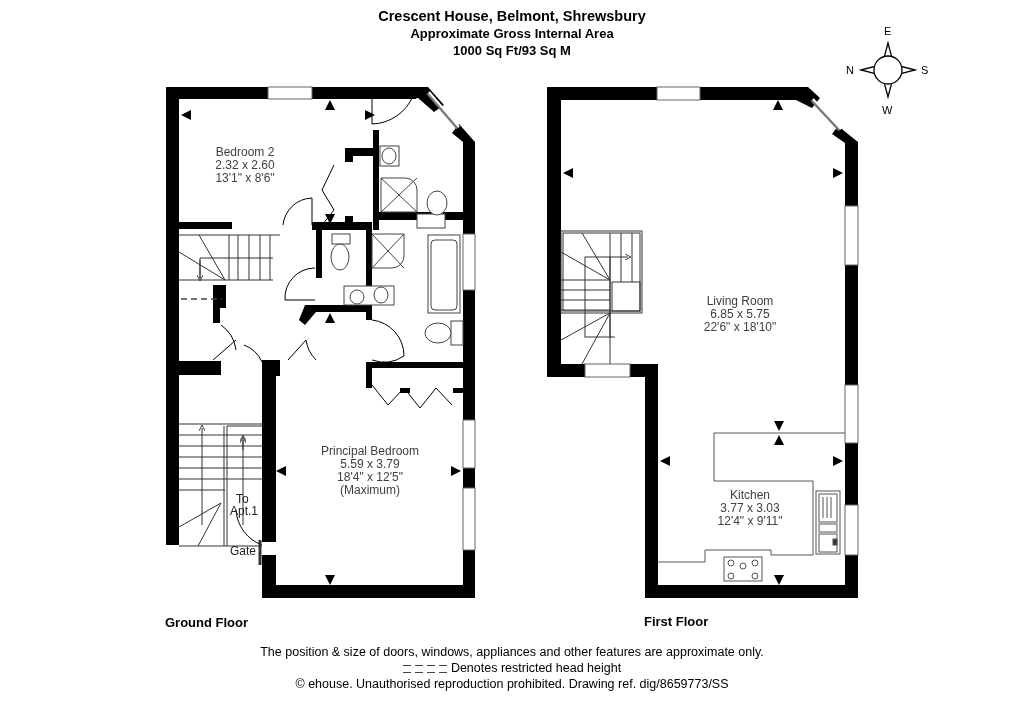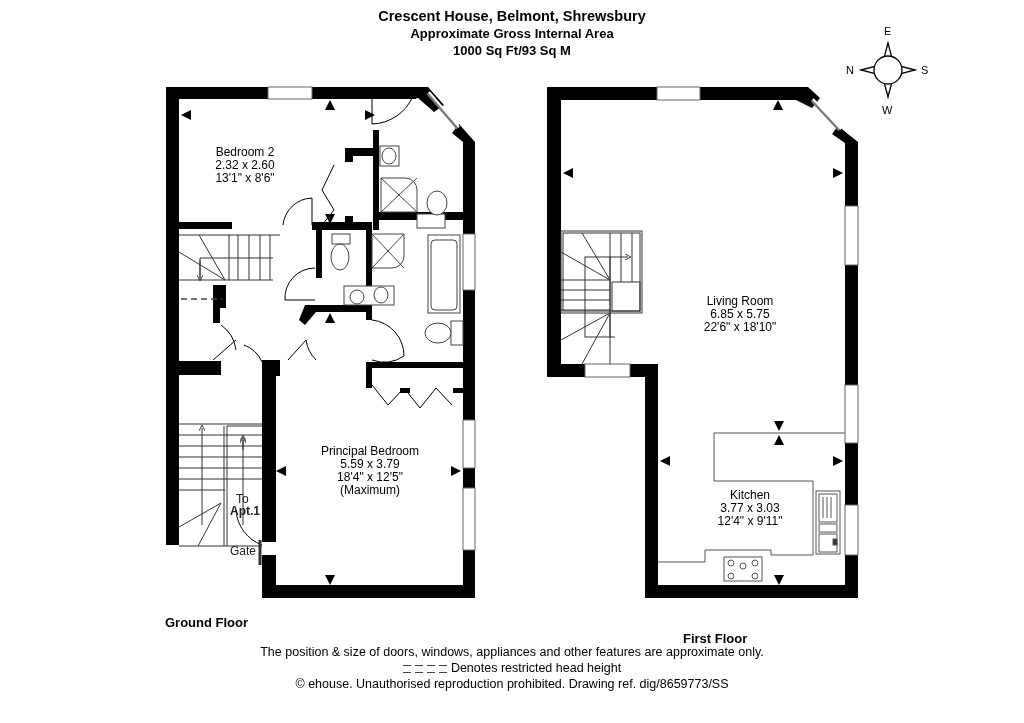--- a/index.html
+++ b/index.html
@@ -1,21 +1,21 @@
 <!DOCTYPE html>
 <html><head>
 <meta charset="utf-8">
 <style>
   html, body { margin:0; padding:0; background:#ffffff; }
   body { width:1024px; height:723px; position:relative; overflow:hidden; font-family:"Liberation Sans", sans-serif; color:#000; }
   .header { position:absolute; left:0; top:8px; width:1024px; text-align:center; font-weight:bold; }
   .header div { font-size:13px; line-height:17px; }
   .header .title { font-size:14.5px; }
   .plan-svg { position:absolute; left:0; top:0; width:1024px; height:723px; }
-  .room-label { position:absolute; text-align:center; font-size:12px; line-height:13px; color:#000000; }
+  .room-label { position:absolute; text-align:center; font-size:12px; line-height:13px; color:#404040; }
   .floor-label { position:absolute; font-size:13px; font-weight:bold; }
   .footer { position:absolute; left:0; top:644px; width:1024px; text-align:center; font-size:12.5px; line-height:16px; }
   .footer .bold { font-weight:bold; }
   .compass-letter { position:absolute; font-size:11px; }
   .misc-label { position:absolute; font-size:12px; color:#222; line-height:13px; }
   .legend-dash { display:inline-block; width:44px; height:8px; vertical-align:middle; margin-right:4px;
     background: repeating-linear-gradient(90deg, #444 0 8px, transparent 8px 12px) top/100% 1px no-repeat,
                 repeating-linear-gradient(90deg, #444 0 8px, transparent 8px 12px) bottom/100% 1px no-repeat; }
 </style>
 </head>
@@ -289,34 +289,34 @@
   <div>13'1" x 8'6"</div>
 </div>
 <div class="room-label" style="left:305px; top:445px; width:130px;">
   <div>Principal Bedroom</div>
   <div>5.59 x 3.79</div>
   <div>18'4" x 12'5"</div>
   <div>(Maximum)</div>
 </div>
 
 <div class="misc-label" style="left:236px; top:493px;">To</div>
-<div class="misc-label" style="left:230px; top:505px;font-weight:bold;">Apt.1</div>
+<div class="misc-label" style="left:230px; top:505px;">Apt.1</div>
 <div class="misc-label" style="left:230px; top:545px;">Gate</div>
 
 <div class="room-label" style="left:685px; top:295px; width:110px;">
   <div>Living Room</div>
   <div>6.85 x 5.75</div>
   <div>22'6" x 18'10"</div>
 </div>
 <div class="room-label" style="left:700px; top:489px; width:100px;">
   <div>Kitchen</div>
   <div>3.77 x 3.03</div>
   <div>12'4" x 9'11"</div>
 </div>
 
 <div class="floor-label" style="left:165px; top:615px;">Ground Floor</div>
-<div class="floor-label" style="left:644px; top:631px;margin-left:39px;">First Floor</div>
+<div class="floor-label" style="left:644px; top:614px;">First Floor</div>
 
 <div class="footer">
   <div>The position &amp; size of doors, windows, appliances and other features are approximate only.</div>
   <div><span class="legend-dash"></span><span>Denotes restricted head height</span></div>
   <div>© ehouse. Unauthorised reproduction prohibited. Drawing ref. dig/8659773/SS</div>
 </div>
 
 </body></html>

